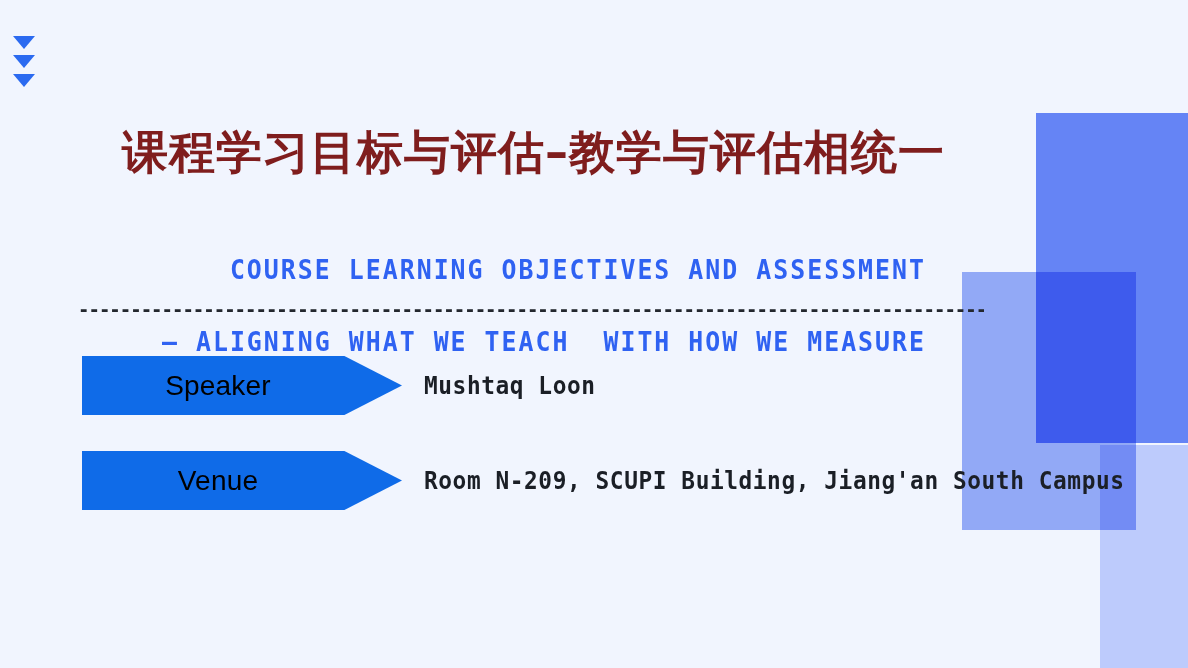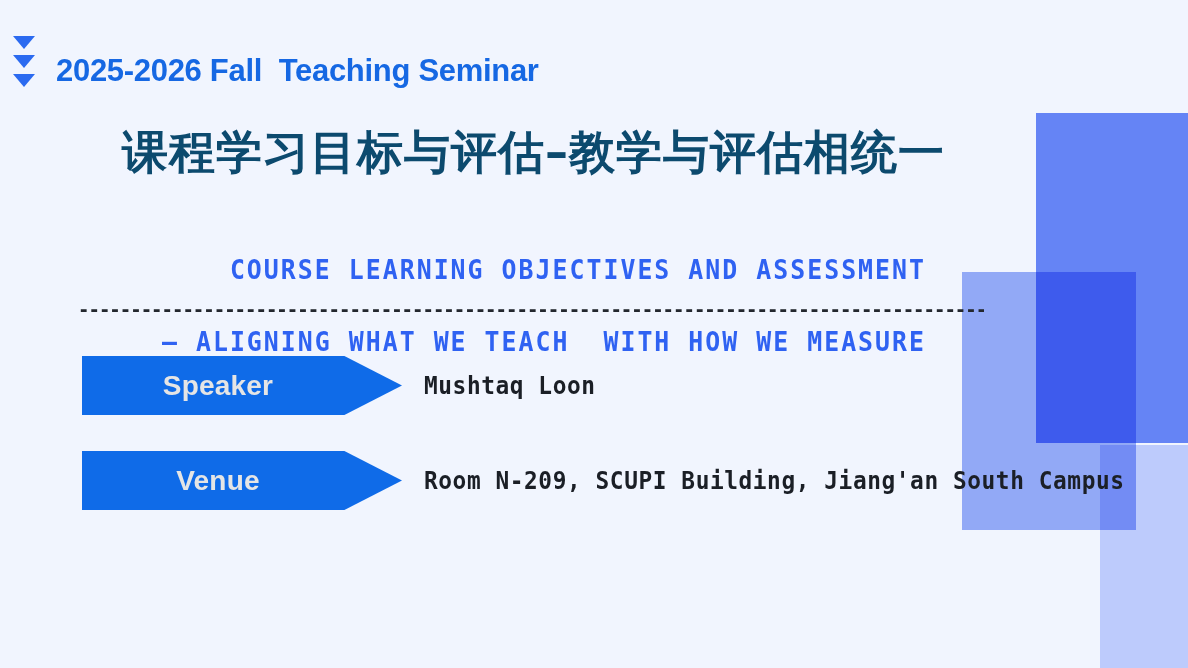--- a/index.html
+++ b/index.html
@@ -78,21 +78,21 @@
     white-space: pre;
   }
 
   
   .title-cn {
     position: absolute;
     left: 122px;
     top: 122px;
     font-size: 46px;
     font-weight: bold;
-    color: #0c4a6e;
+    color: #7f1d1d;
     letter-spacing: 1px;
     white-space: pre;
     font-family: "DejaVu Sans", "Liberation Sans", sans-serif;
   }
   .title-en {
     position: absolute;
     left: 74px;
     top: 216px;
     width: 940px;
     color: #2F62F2;
@@ -141,23 +141,23 @@
     top: 0;
     width: 320px;
     height: 59px;
     background: #0F6BE8;
     clip-path: polygon(0 0, 82% 0, 100% 50%, 82% 100%, 0 100%);
     display: flex;
     align-items: center;
     justify-content: center;
   }
   .banner-label {
-    color: #e5e5e5;
+    color: #000000;
     font-size: 28px;
-    font-weight: 700;
+    font-weight: 400;
     letter-spacing: 0.2px;
     transform: translateX(-24px);
     white-space: pre;
   }
   .row-value {
     position: absolute;
     left: 342px;
     top: 0;
     height: 59px;
     display: flex;
@@ -180,21 +180,20 @@
   <div class="deco deco-large"></div>
   <div class="deco deco-mid"></div>
   <div class="deco deco-small"></div>
 
   <div class="triangles">
     <div class="tri"></div>
     <div class="tri"></div>
     <div class="tri"></div>
   </div>
 
-  <div class="kicker">2025-2026 Fall  Teaching Seminar</div>
 
   <div class="title-cn">课程学习目标与评估–教学与评估相统一</div>
 
   <div class="title-en">
     <span class="ln1">COURSE LEARNING OBJECTIVES AND ASSESSMENT</span>
     <span class="ln2">— ALIGNING WHAT WE TEACH  WITH HOW WE MEASURE</span>
   </div>
 
   <div class="divider">--------------------------------------------------------------------------------------------------------</div>
 

